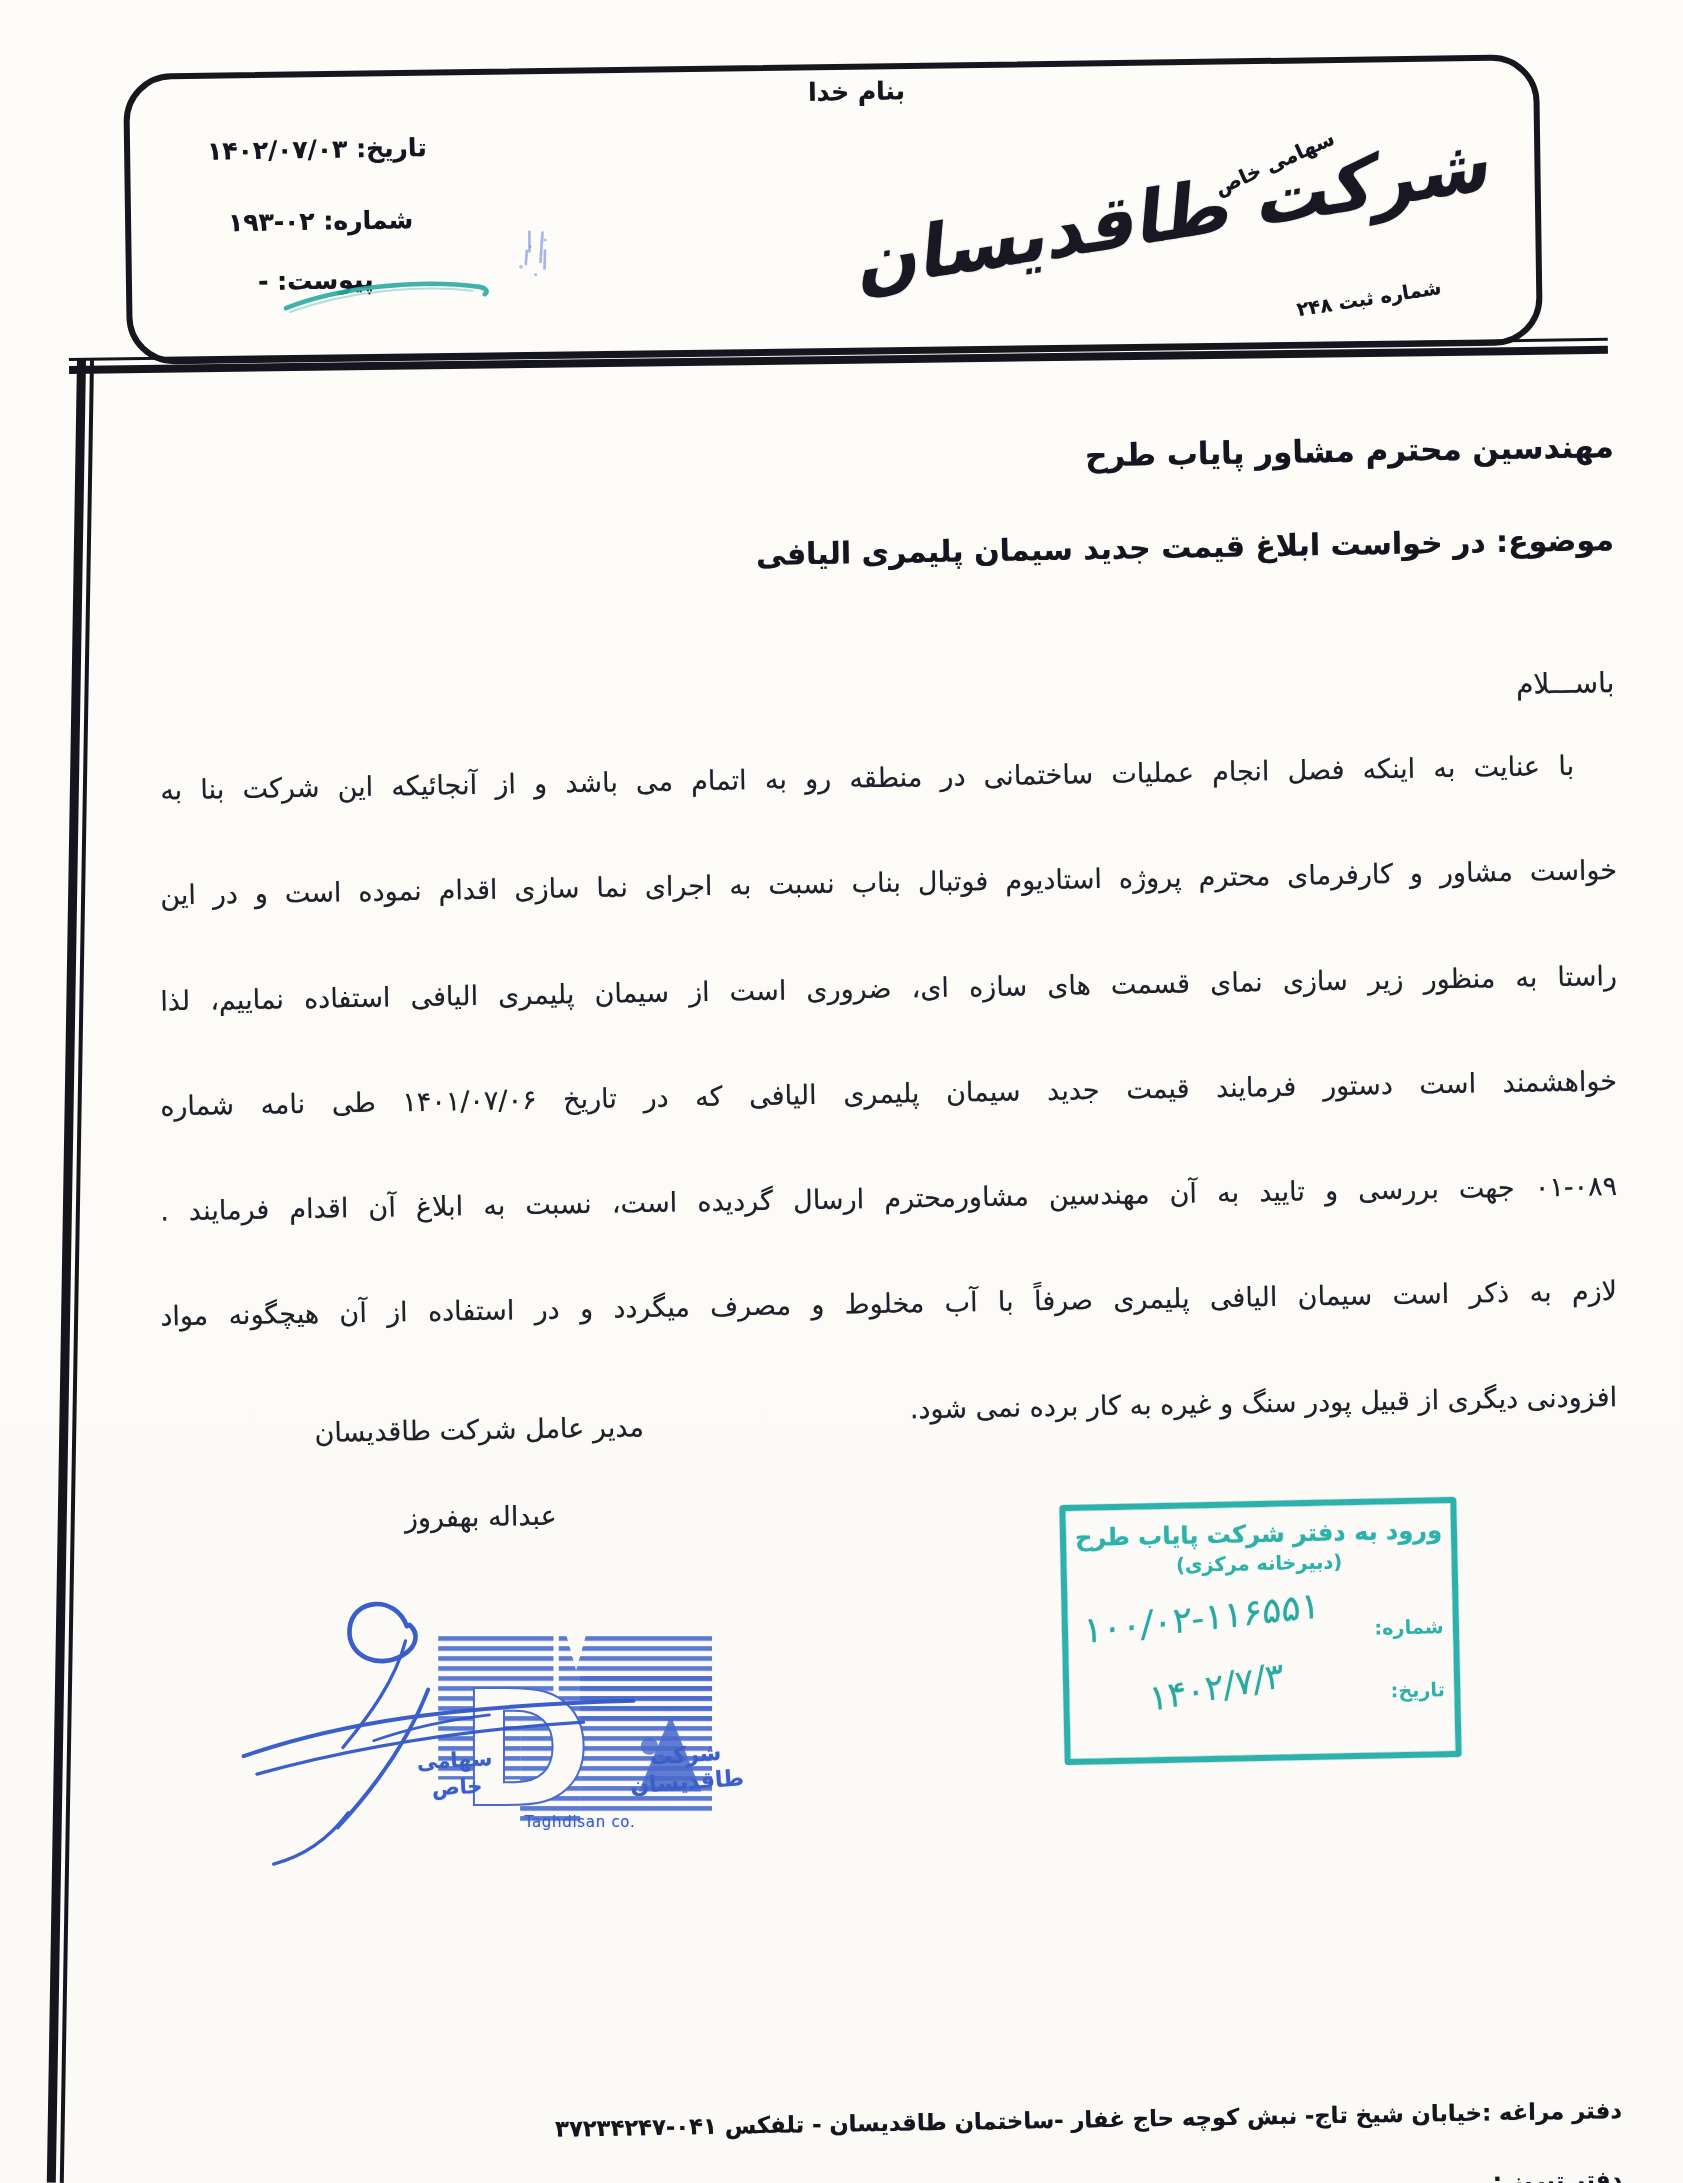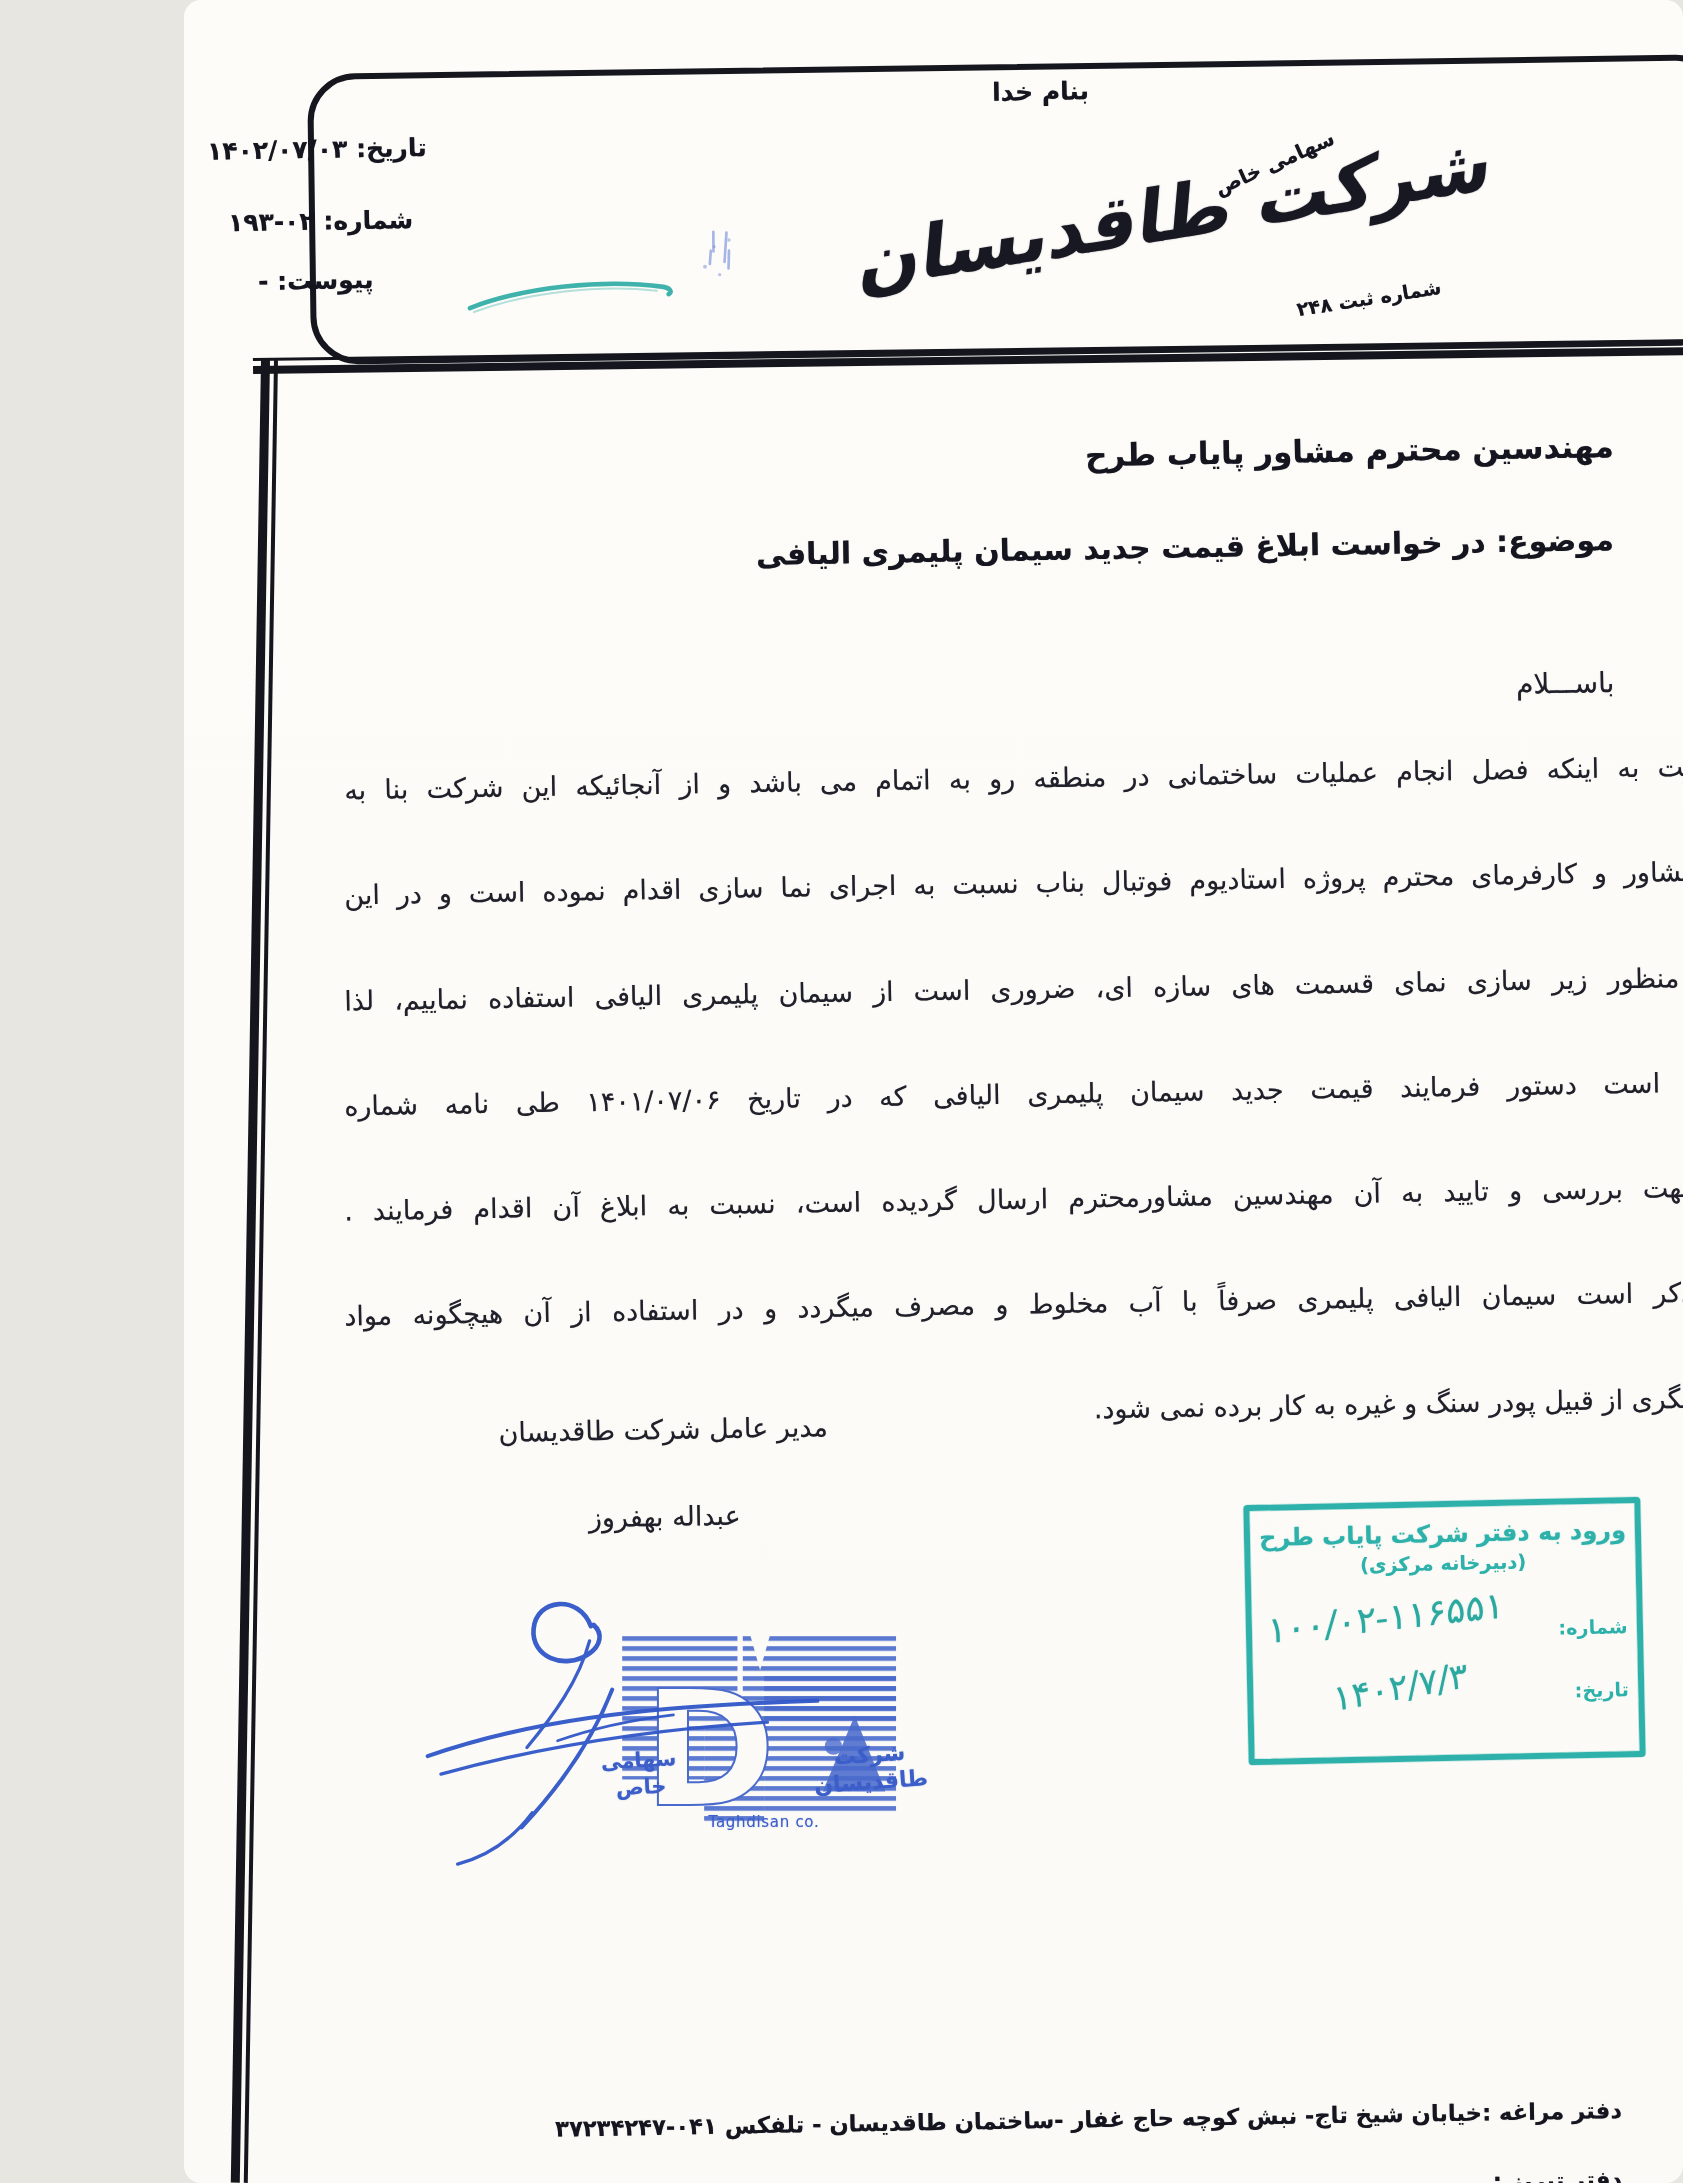--- a/index.html
+++ b/index.html
@@ -1,19 +1,19 @@
 <!DOCTYPE html>
 <html lang="fa" dir="rtl" style="font-size:10.7px"><head>
 <meta charset="utf-8">
 <style>
   html,body{margin:0;padding:0;background:#e8e6e0;}
   .page{
-    position:relative;width:1499px;height:2183px;overflow:hidden;
+    position:relative;width:1683px;height:2183px;overflow:hidden;
     background:linear-gradient(180deg,#fdfcf9 0%,#fbfaf6 100%);
-    font-family:"DejaVu Sans",sans-serif;color:#20202a;direction:rtl;border-radius:17px;
+    font-family:"DejaVu Sans",sans-serif;color:#20202a;direction:rtl;
   }
   .abs{position:absolute;}
   .ink{text-shadow:0 0 0.7px rgba(25,25,40,.5);}
   .boldink{font-weight:700;color:#15151f;text-shadow:0 0 0.7px rgba(15,15,30,.6);}
 
   
   .header-box{
     left:125px;top:64px;width:1404px;height:279px;
     border:6px solid #16161e;border-radius:48px;
     transform:rotate(-0.8deg);

